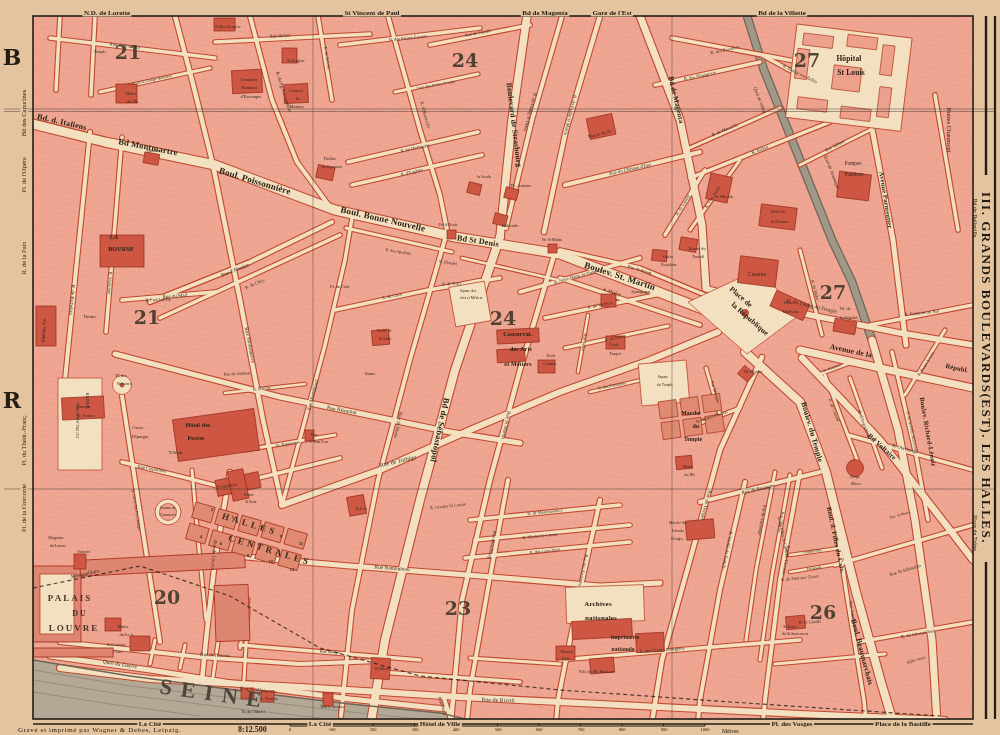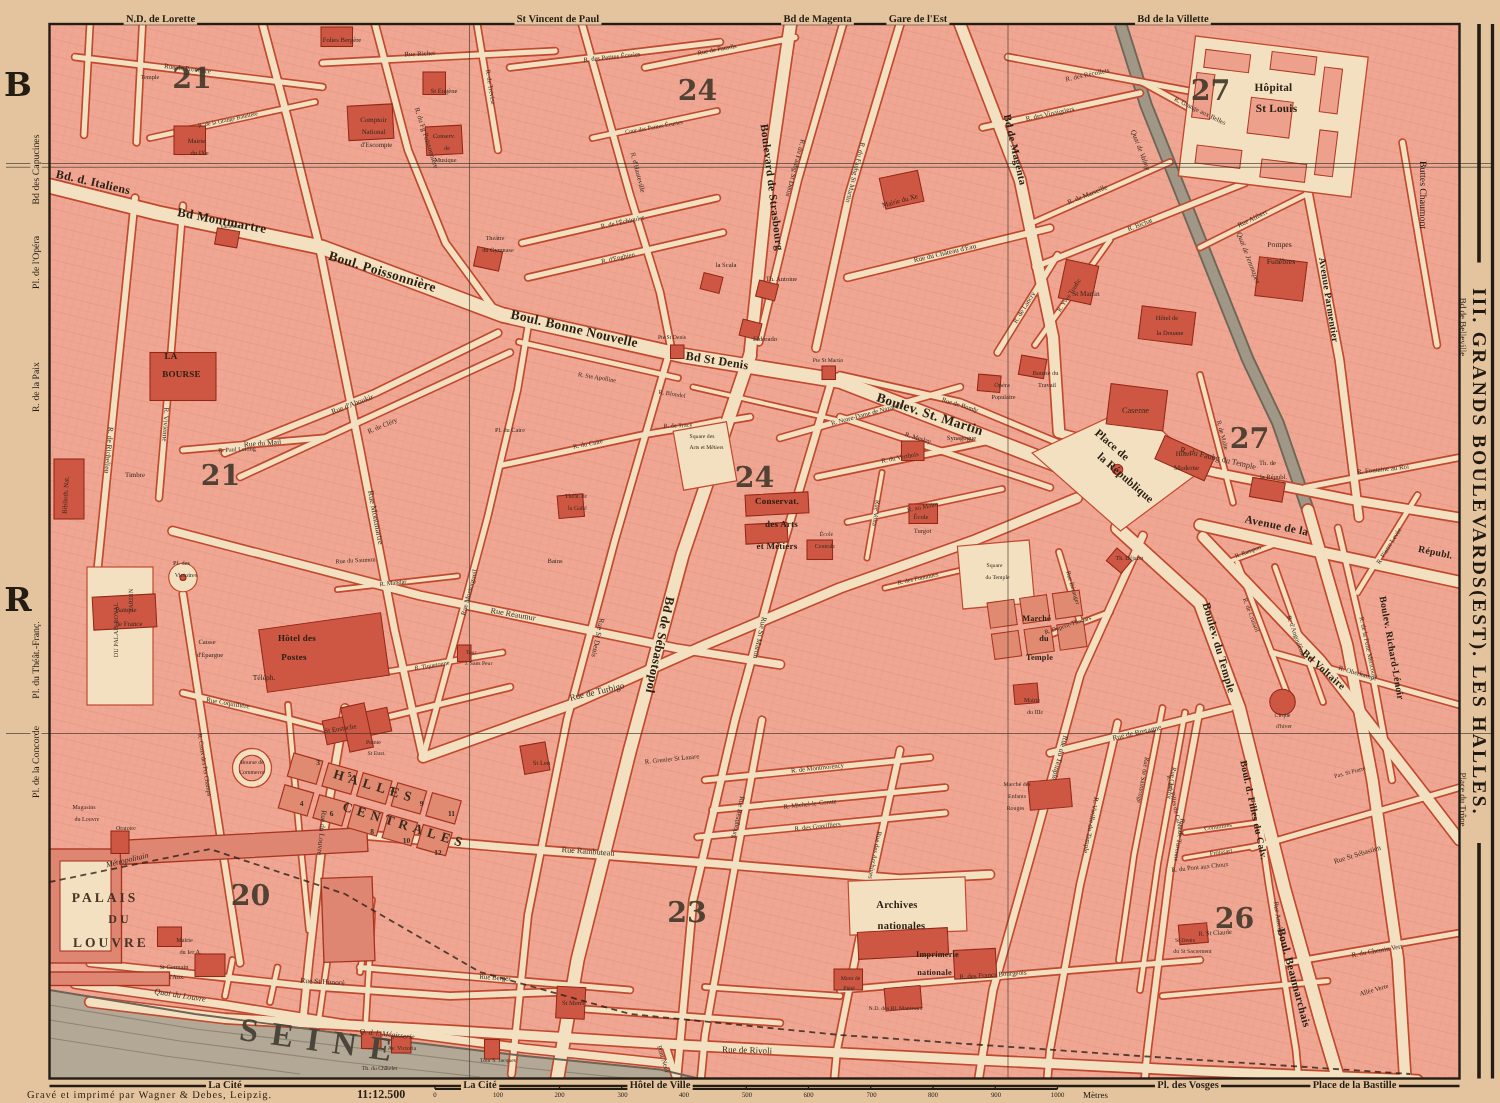--- a/index.html
+++ b/index.html
@@ -709,16 +709,16 @@
       <div class="lbl tick" style="left: 497.5px; top: 730px; font-size: 9px; transform: translate(-50%, -50%) scale(0.5);">500</div>
       <div class="lbl tick" style="left: 539px; top: 730px; font-size: 9px; transform: translate(-50%, -50%) scale(0.5);">600</div>
       <div class="lbl tick" style="left: 580.5px; top: 730px; font-size: 9px; transform: translate(-50%, -50%) scale(0.5);">700</div>
       <div class="lbl tick" style="left: 622px; top: 730px; font-size: 9px; transform: translate(-50%, -50%) scale(0.5);">800</div>
       <div class="lbl tick" style="left: 663.5px; top: 730px; font-size: 9px; transform: translate(-50%, -50%) scale(0.5);">900</div>
       <div class="lbl tick" style="left: 705px; top: 730px; font-size: 9px; transform: translate(-50%, -50%) scale(0.5);">1000</div>
     </div>
 
 <div id="side-title">III. GRANDS BOULEVARDS(EST). LES HALLES.</div>
 <div id="imprint">Gravé et imprimé par Wagner &amp; Debes, Leipzig.</div>
-<div id="scale-ratio">11:12.500</div>
+<div id="scale-ratio">8:12.500</div>
 <div id="scale-unit">Mètres</div>
 
 </div>
 
 </body></html>

